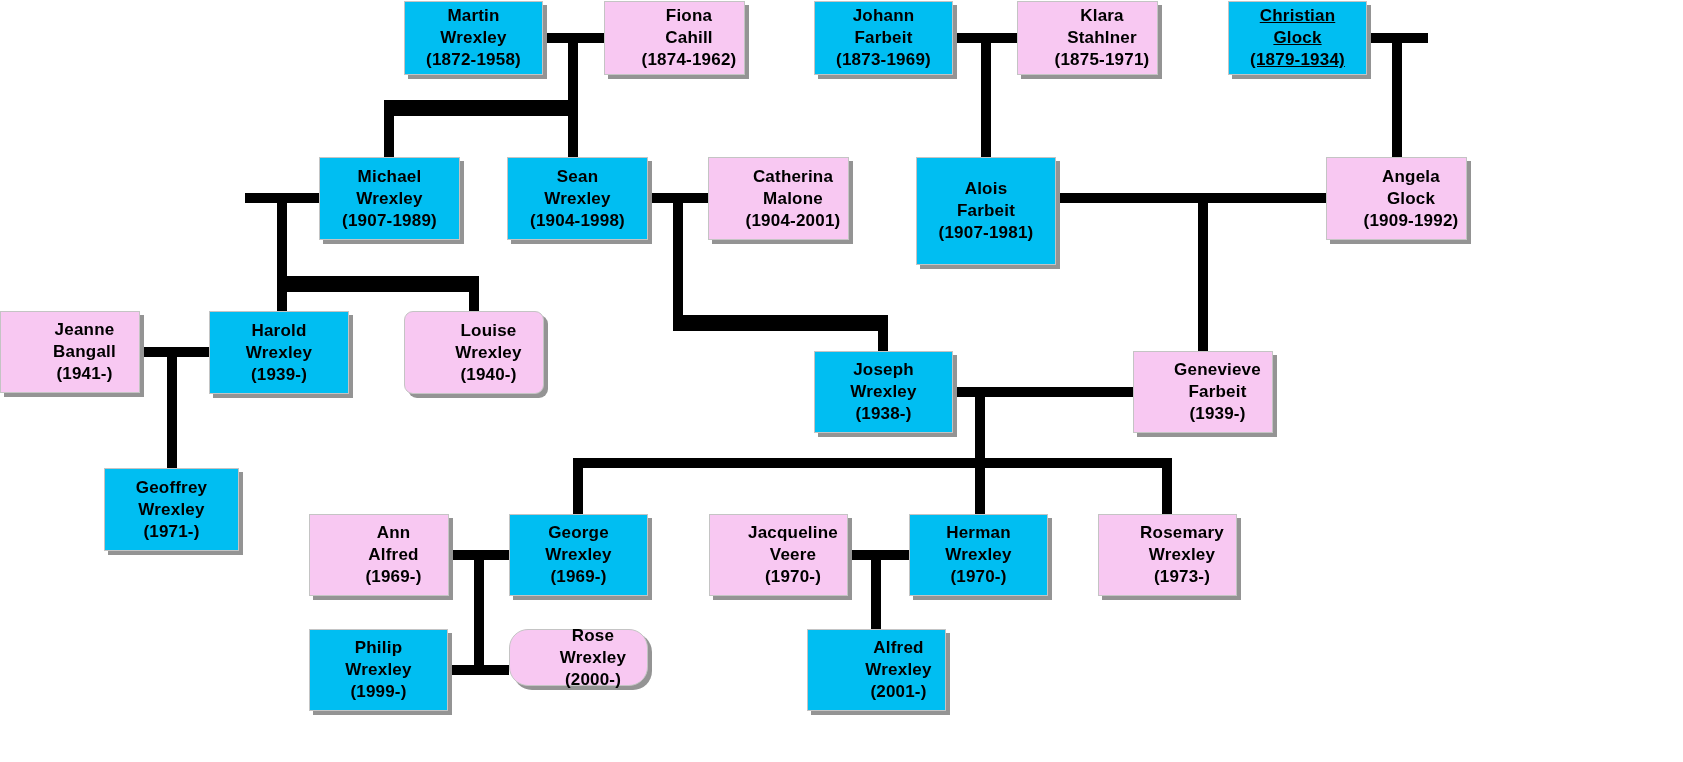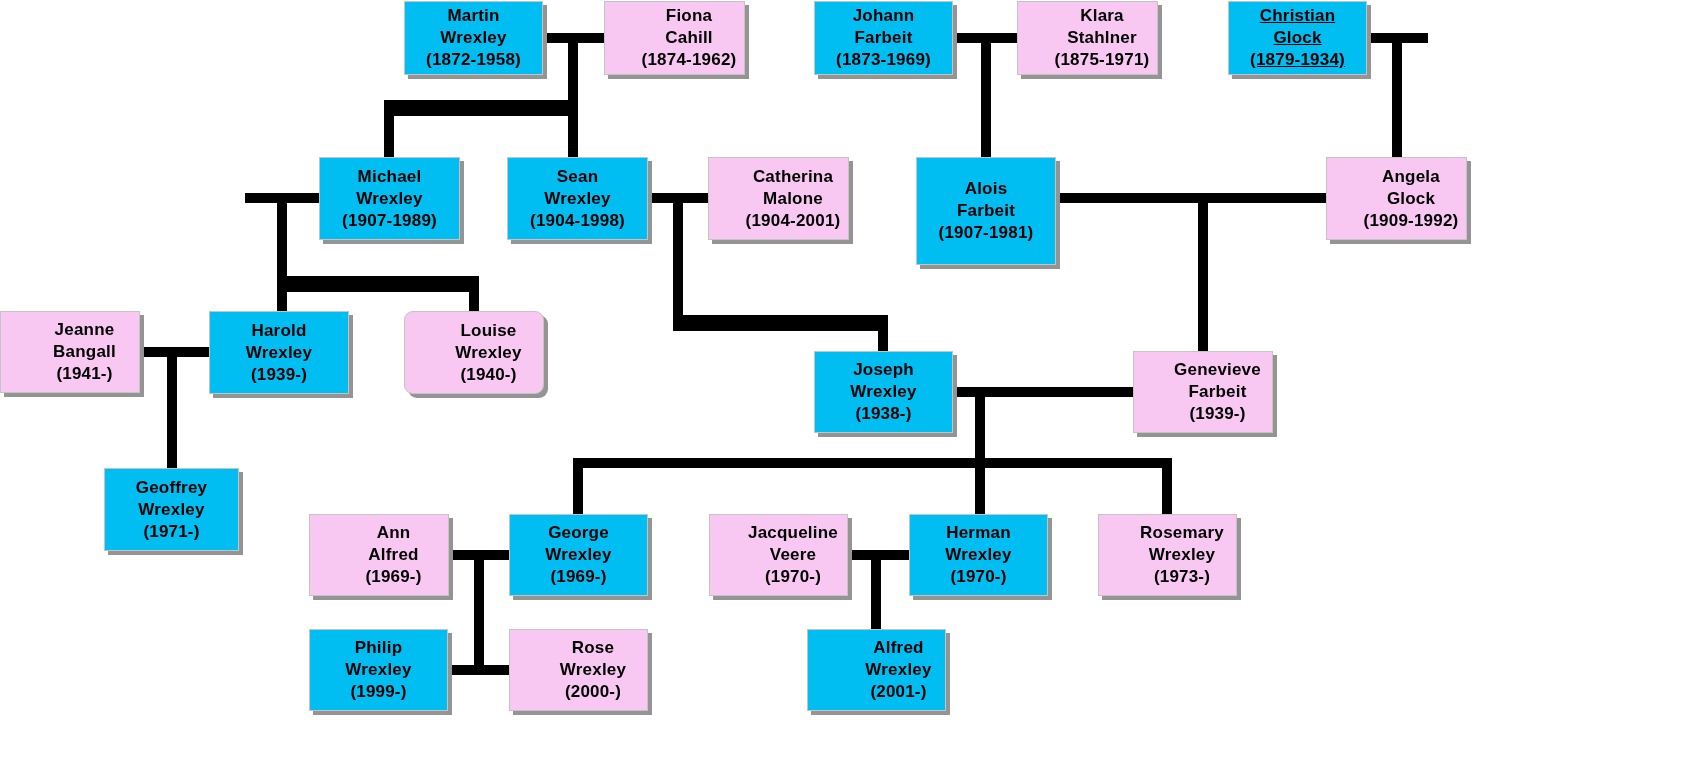--- a/index.html
+++ b/index.html
@@ -174,21 +174,21 @@
     <div class="person female" style="left: 1098px; top: 514px; width: 139px; height: 82px;">
       <div class="person-line">Rosemary</div>
       <div class="person-line">Wrexley</div>
       <div class="person-line">(1973-)</div>
     </div>
     <div class="person male" style="left: 309px; top: 629px; width: 139px; height: 82px;">
       <div class="person-line">Philip</div>
       <div class="person-line">Wrexley</div>
       <div class="person-line">(1999-)</div>
     </div>
-    <div class="person female" style="left: 509px; top: 629px; width: 139px; height: 82px;">
+    <div class="person female" style="left: 509px; top: 629px; width: 139px; height: 57px; border-radius: 19px;">
       <div class="person-line">Rose</div>
       <div class="person-line">Wrexley</div>
       <div class="person-line">(2000-)</div>
     </div>
     <div class="person male" style="left: 807px; top: 629px; width: 139px; height: 82px; padding-left: 44px;">
       <div class="person-line">Alfred</div>
       <div class="person-line">Wrexley</div>
       <div class="person-line">(2001-)</div>
     </div>
   </div>

